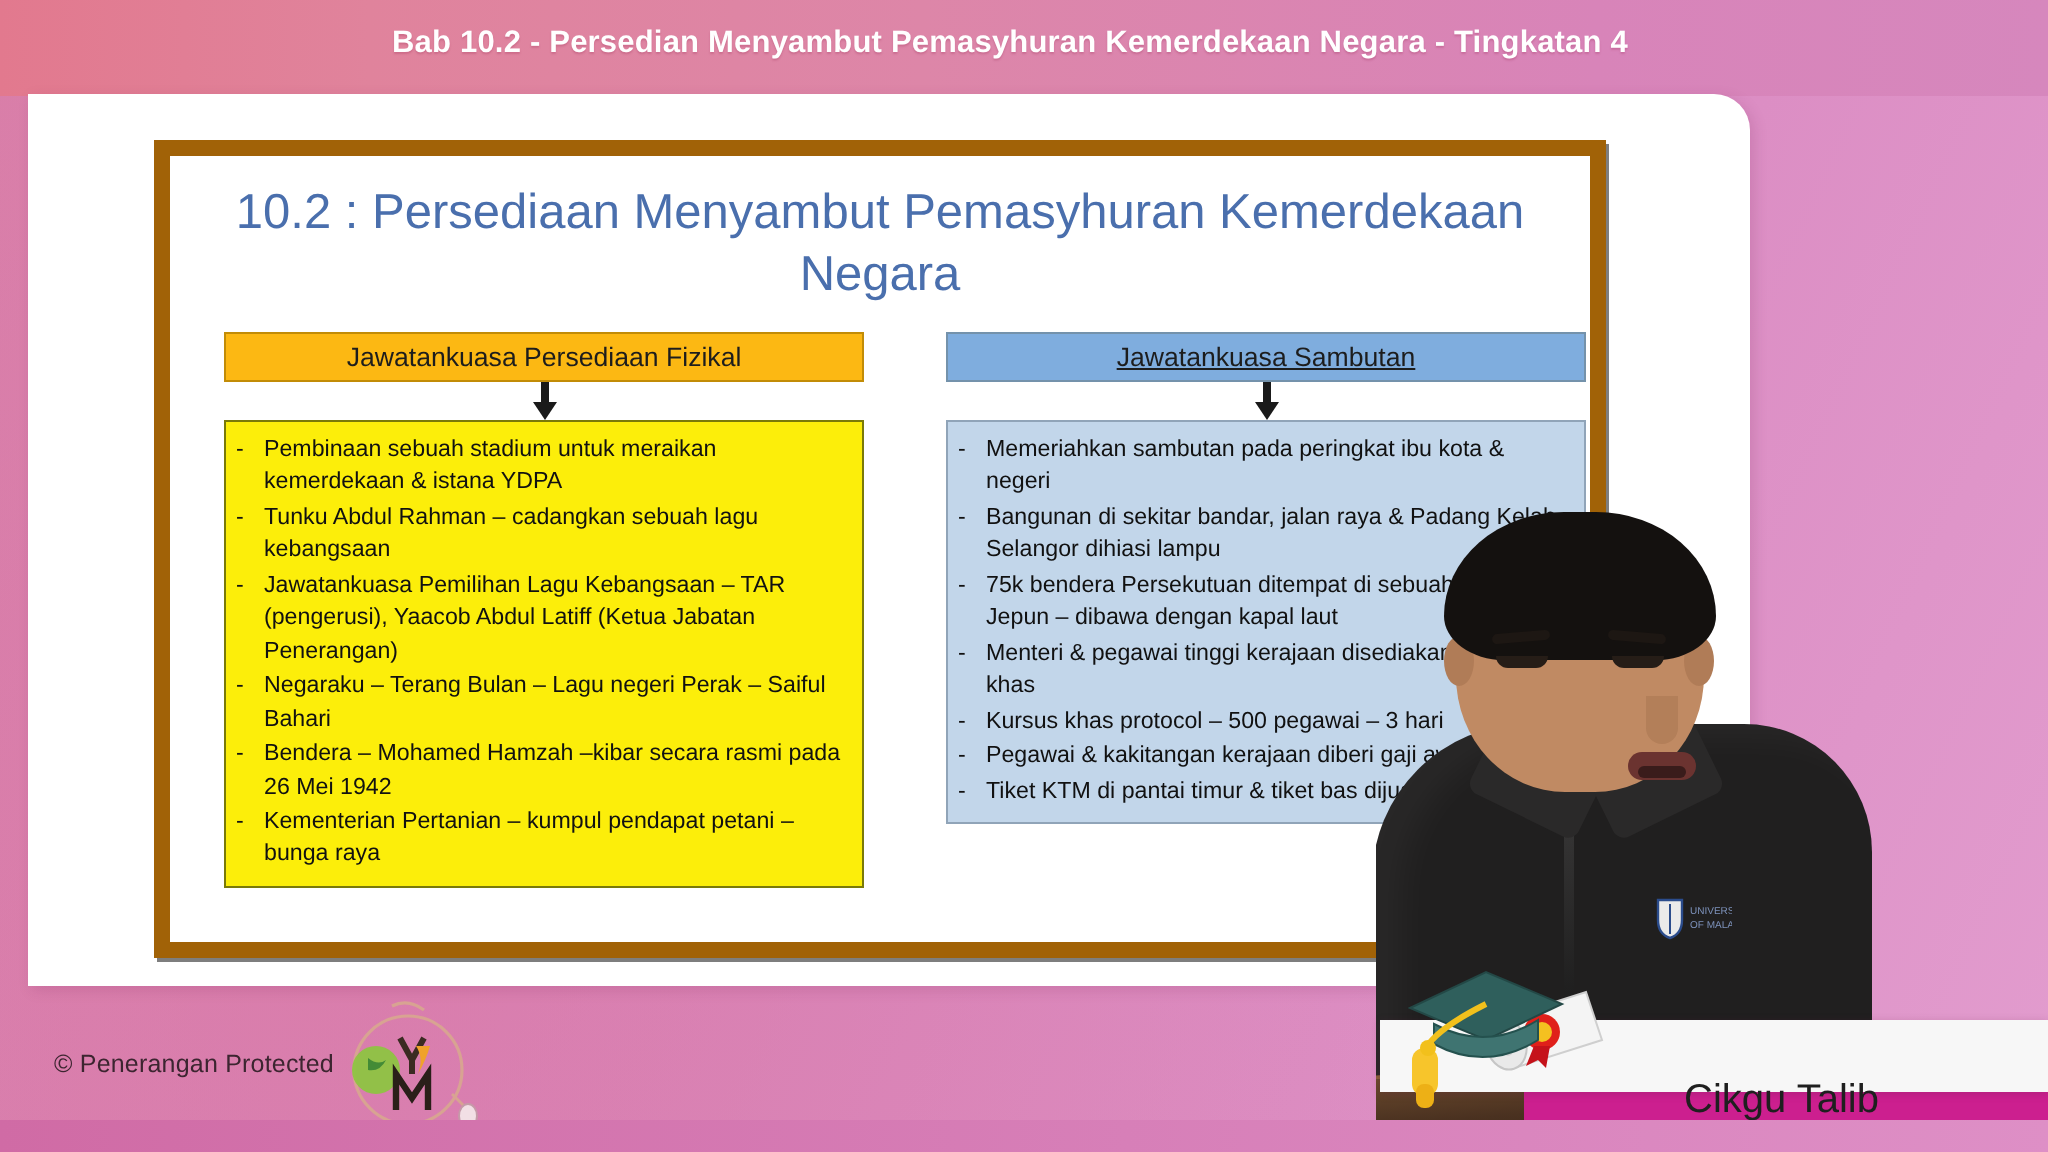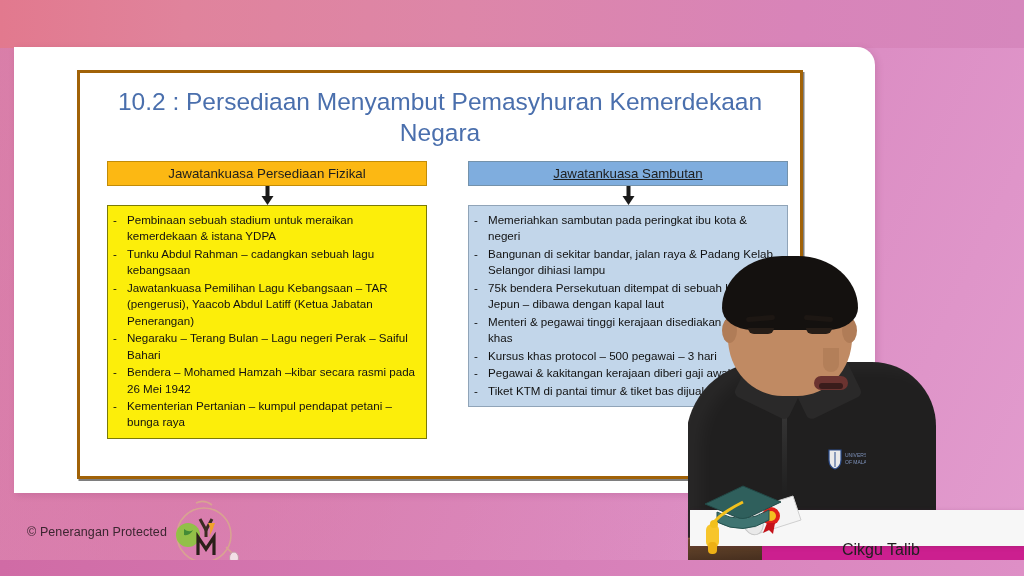--- a/index.html
+++ b/index.html
@@ -49,21 +49,21 @@
   #slide-panel{
     position:absolute; left:14px; top:47px; width:861px; height:446px;
     background:#ffffff;
     border-radius:0 18px 18px 0;
     box-shadow:2px 2px 7px rgba(120,40,90,.18);
   }
 
   
   #slide-frame{
     position:absolute; left:63px; top:23px; width:726px; height:409px;
-    border:3px solid #a16207;
+    border:8px solid #a16207;
     background:#ffffff;
     box-shadow:1.5px 2px 0 rgba(20,20,20,.55);
   }
   #slide-title{
     margin:14px 22px 0 22px;
     text-align:center;
     font-size:24.5px; color:#4a6fad; line-height:1.26;
     font-family:"Liberation Sans", sans-serif;
     font-weight:400;
   }
@@ -165,41 +165,42 @@
   }
 
   
   #nameplate{
     position:absolute; left:690px; top:510px; width:334px; height:36px;
     background:#f7f7f7;
     box-shadow:0 1px 4px rgba(100,30,70,.25);
     display:flex; align-items:center;
   }
   #nameplate-text{
-    margin-left:152px; font-size:16px; color:#1f1f1f;margin-top:44px;
+    margin-left:152px; font-size:20px; color:#1f1f1f;margin-top:44px;
   }
   #plate-underbar{
     position:absolute; left:762px; top:546px; width:262px; height:14px;
     background:#cc1f8f;
   }
   #grad-icon{
     position:absolute; left:697px; top:476px; width:126px; height:96px;
   }
   #bottom-strip{
     position:absolute; left:0; top:560px; width:1024px; height:16px;
     background:linear-gradient(90deg,#d06ba5,#d77fb8 55%,#de8fc6);
   }
 </style>
 </head>
 <body>
 
 <div id="stage">
   <div id="bg-vignette"></div>
 
   <div id="header">
+    <div id="header-title">Bab 10.2 -  Persedian Menyambut Pemasyhuran Kemerdekaan Negara - Tingkatan 4</div>
   </div>
 
   <div id="slide-panel">
 
     <div id="slide-frame">
 
       <div id="slide-title">10.2 : Persediaan Menyambut Pemasyhuran Kemerdekaan Negara</div>
 
       <div class="columns">
 

